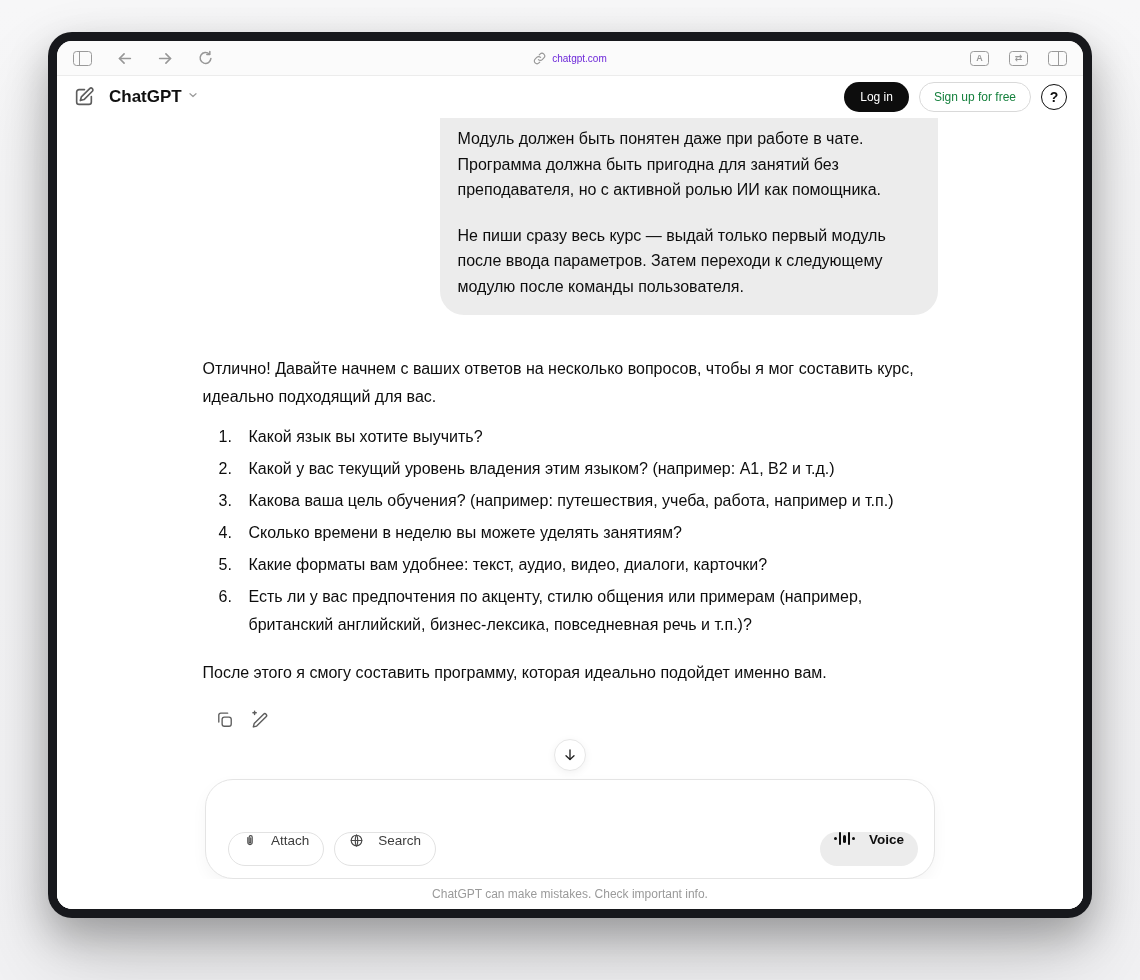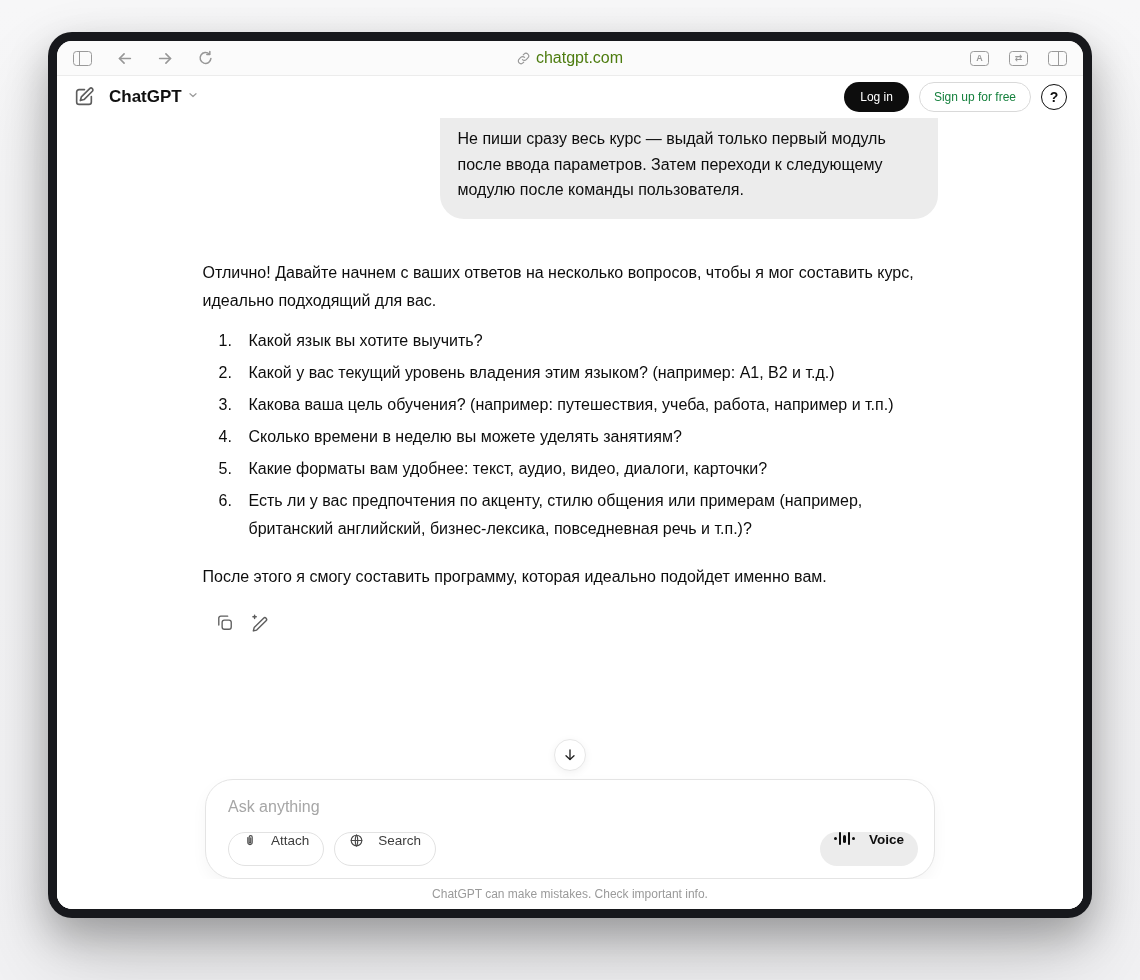--- a/index.html
+++ b/index.html
@@ -11,21 +11,21 @@
   .frame { position:absolute; left:48px; top:32px; width:1044px; height:886px;
     background:#17181c; border-radius:24px; padding:9px;
     box-shadow:0 18px 40px rgba(0,0,0,.28), 0 45px 90px rgba(0,0,0,.14); }
   .window { width:100%; height:100%; background:#fff; border-radius:15px;
     overflow:hidden; display:flex; flex-direction:column; }
 
   
   .toolbar { height:35px; flex:none; display:grid; grid-template-columns:1fr auto 1fr;
     align-items:center; background:#fbfbfb; border-bottom:1px solid #ececec; padding:0 16px; }
   .tb-left { display:flex; align-items:center; gap:24px; color:#989898; }
-  .tb-center { display:flex; align-items:center; gap:6px; color:#4d7c0f; font-size:16px; }
+  .tb-center { display:flex; align-items:center; gap:6px; color:#6d28d9; font-size:10px; }
   .tb-right { justify-self:end; display:flex; align-items:center; gap:20px; color:#9a9a9a; }
   .tb-btn { display:flex; align-items:center; justify-content:center; cursor:pointer; color:#979797; }
   .tb-btn svg { display:block; }
   .mini-box { width:19px; height:15px; border:1.5px solid #9a9a9a; border-radius:3.5px;
     position:relative; display:flex; align-items:center; justify-content:center;
     font-size:9px; font-weight:700; color:#9a9a9a; }
   .mini-box.sidebar::before { content:""; position:absolute; left:4.5px; top:0; bottom:0; width:1.5px; background:#9a9a9a; }
   .mini-box.split::before { content:""; position:absolute; left:50%; top:0; bottom:0; width:1.5px; background:#9a9a9a; }
   .swap-glyph { font-family:"DejaVu Sans",sans-serif; font-size:9px; }
 
@@ -162,20 +162,21 @@
         <button class="pill light">Sign up for free</button>
         <span class="help">?</span>
       </div>
     </div>
 
     <div class="main">
       <div class="chat">
         <div class="col">
 
           <div class="bubble">
+            <p>Модуль должен быть понятен даже при работе в чате. Программа должна быть пригодна для занятий без преподавателя, но с активной ролью ИИ как помощника.</p>
             <p>Не пиши сразу весь курс — выдай только первый модуль после ввода параметров. Затем переходи к следующему модулю после команды пользователя.</p>
           </div>
 
           <div class="assistant">
             <p class="intro">Отлично! Давайте начнем с ваших ответов на несколько вопросов, чтобы я мог составить курс, идеально подходящий для вас.</p>
             <ol class="qlist">
               <li>
                   <span>Какой язык вы хотите выучить?</span>
                 </li>
               <li>
@@ -219,21 +220,20 @@
       <div class="scrolldown">
         <span style="display:flex;">
           <svg width="16" height="16" viewBox="0 0 24 24" fill="none" stroke="currentColor" stroke-width="2" stroke-linecap="round" stroke-linejoin="round">
               <path d="M12 4.5v14"></path>
               <path d="M6 13l6 5.8L18 13"></path>
             </svg>
         </span>
       </div>
 
       <div class="composer">
-        <input type="text" placeholder="Ask anything" style="">
         <div class="composer-row">
           <button class="cpill">
             <span class="ic">
               <svg width="14" height="15" viewBox="0 0 24 24" fill="none" stroke="currentColor" stroke-width="1.9" stroke-linecap="round" stroke-linejoin="round">
                   <path d="M8.2 7v8.2a3.8 3.8 0 0 0 7.6 0V6.2a2.6 2.6 0 0 0-5.2 0v8.6a1.3 1.3 0 0 0 2.6 0V7.2"></path>
                 </svg>
             </span>
             <span>Attach</span>
           </button>
           <button class="cpill">

